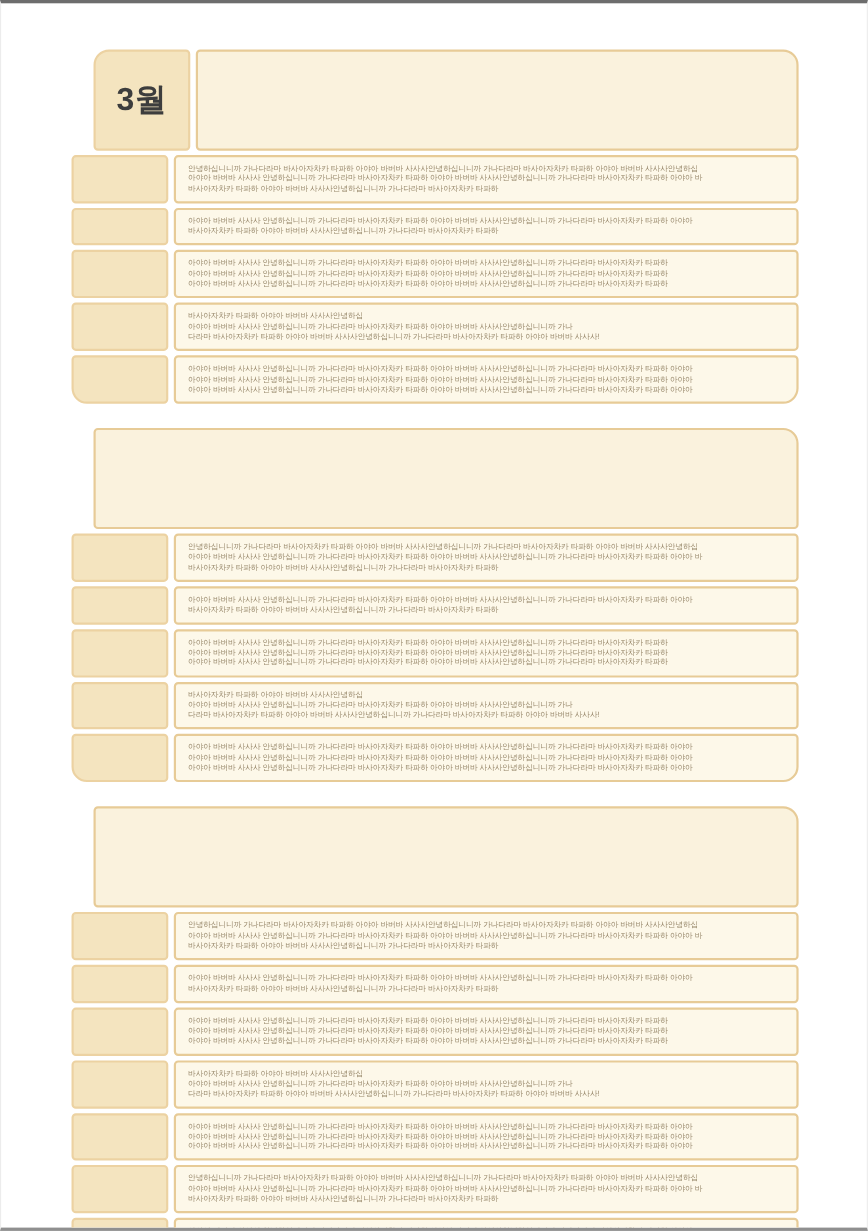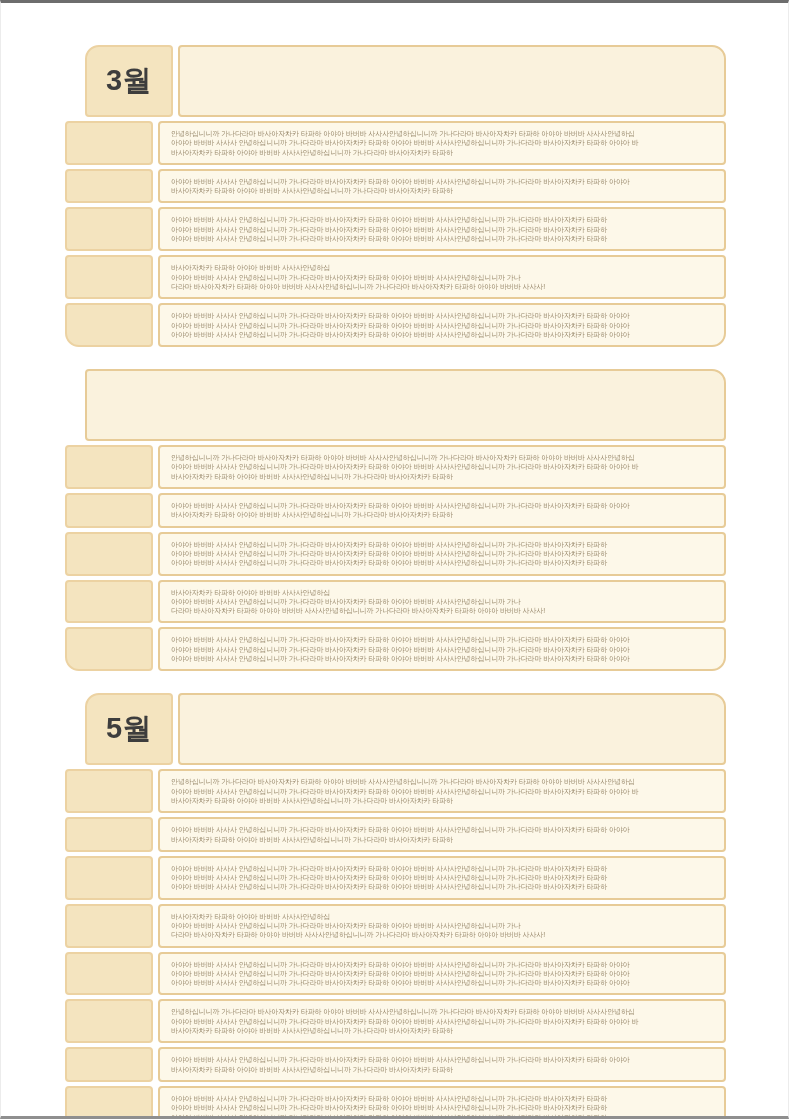--- a/index.html
+++ b/index.html
@@ -39,21 +39,21 @@
   }
   .cell-right {
     flex: 1;
     background: #fdf8e9;
     border: 2px solid #e7cb97;
     border-radius: 4px;
     padding: 6px 11px;
     display: flex;
     align-items: center;
   }
-  .header-row { height: 72px; padding-left: 20px; }
+  .header-row { height: 92px; padding-left: 20px; }
   .header-row .cell-right { background: #faf2dd; }
   .section .row:first-child .cell-left  { border-top-left-radius: 14px; }
   .section .row:first-child .cell-right { border-top-right-radius: 14px; }
   .section .row:last-child .cell-left   { border-bottom-left-radius: 14px; }
   .section .row:last-child .cell-right  { border-bottom-right-radius: 14px; }
   .month-label {
     font-size: 29px;
     font-weight: bold;
     color: #3d3d3d;
     letter-spacing: 0.5px;
@@ -157,23 +157,20 @@
         <div class="cell-left"></div>
         <div class="cell-right">
           <p class="row-text">아야아 바버바 사사사 안녕하십니니까 가나다라마 바사아자차카 타파하 아야아 바버바 사사사안녕하십니니까 가나다라마 바사아자차카 타파하 아야아
 아야아 바버바 사사사 안녕하십니니까 가나다라마 바사아자차카 타파하 아야아 바버바 사사사안녕하십니니까 가나다라마 바사아자차카 타파하 아야아
 아야아 바버바 사사사 안녕하십니니까 가나다라마 바사아자차카 타파하 아야아 바버바 사사사안녕하십니니까 가나다라마 바사아자차카 타파하 아야아</p>
         </div>
       </div>
     </div>
     <div class="section">
       <div class="row header-row">
-        <div class="cell-left">
-          <span class="month-label">5월</span>
-        </div>
         <div class="cell-right"></div>
       </div>
       <div class="row">
         <div class="cell-left"></div>
         <div class="cell-right">
           <p class="row-text">안녕하십니니까 가나다라마 바사아자차카 타파하 아야아 바버바 사사사안녕하십니니까 가나다라마 바사아자차카 타파하 아야아 바버바 사사사안녕하십
 아야아 바버바 사사사 안녕하십니니까 가나다라마 바사아자차카 타파하 아야아 바버바 사사사안녕하십니니까 가나다라마 바사아자차카 타파하 아야아 바
 바사아자차카 타파하 아야아 바버바 사사사안녕하십니니까 가나다라마 바사아자차카 타파하</p>
         </div>
       </div>

